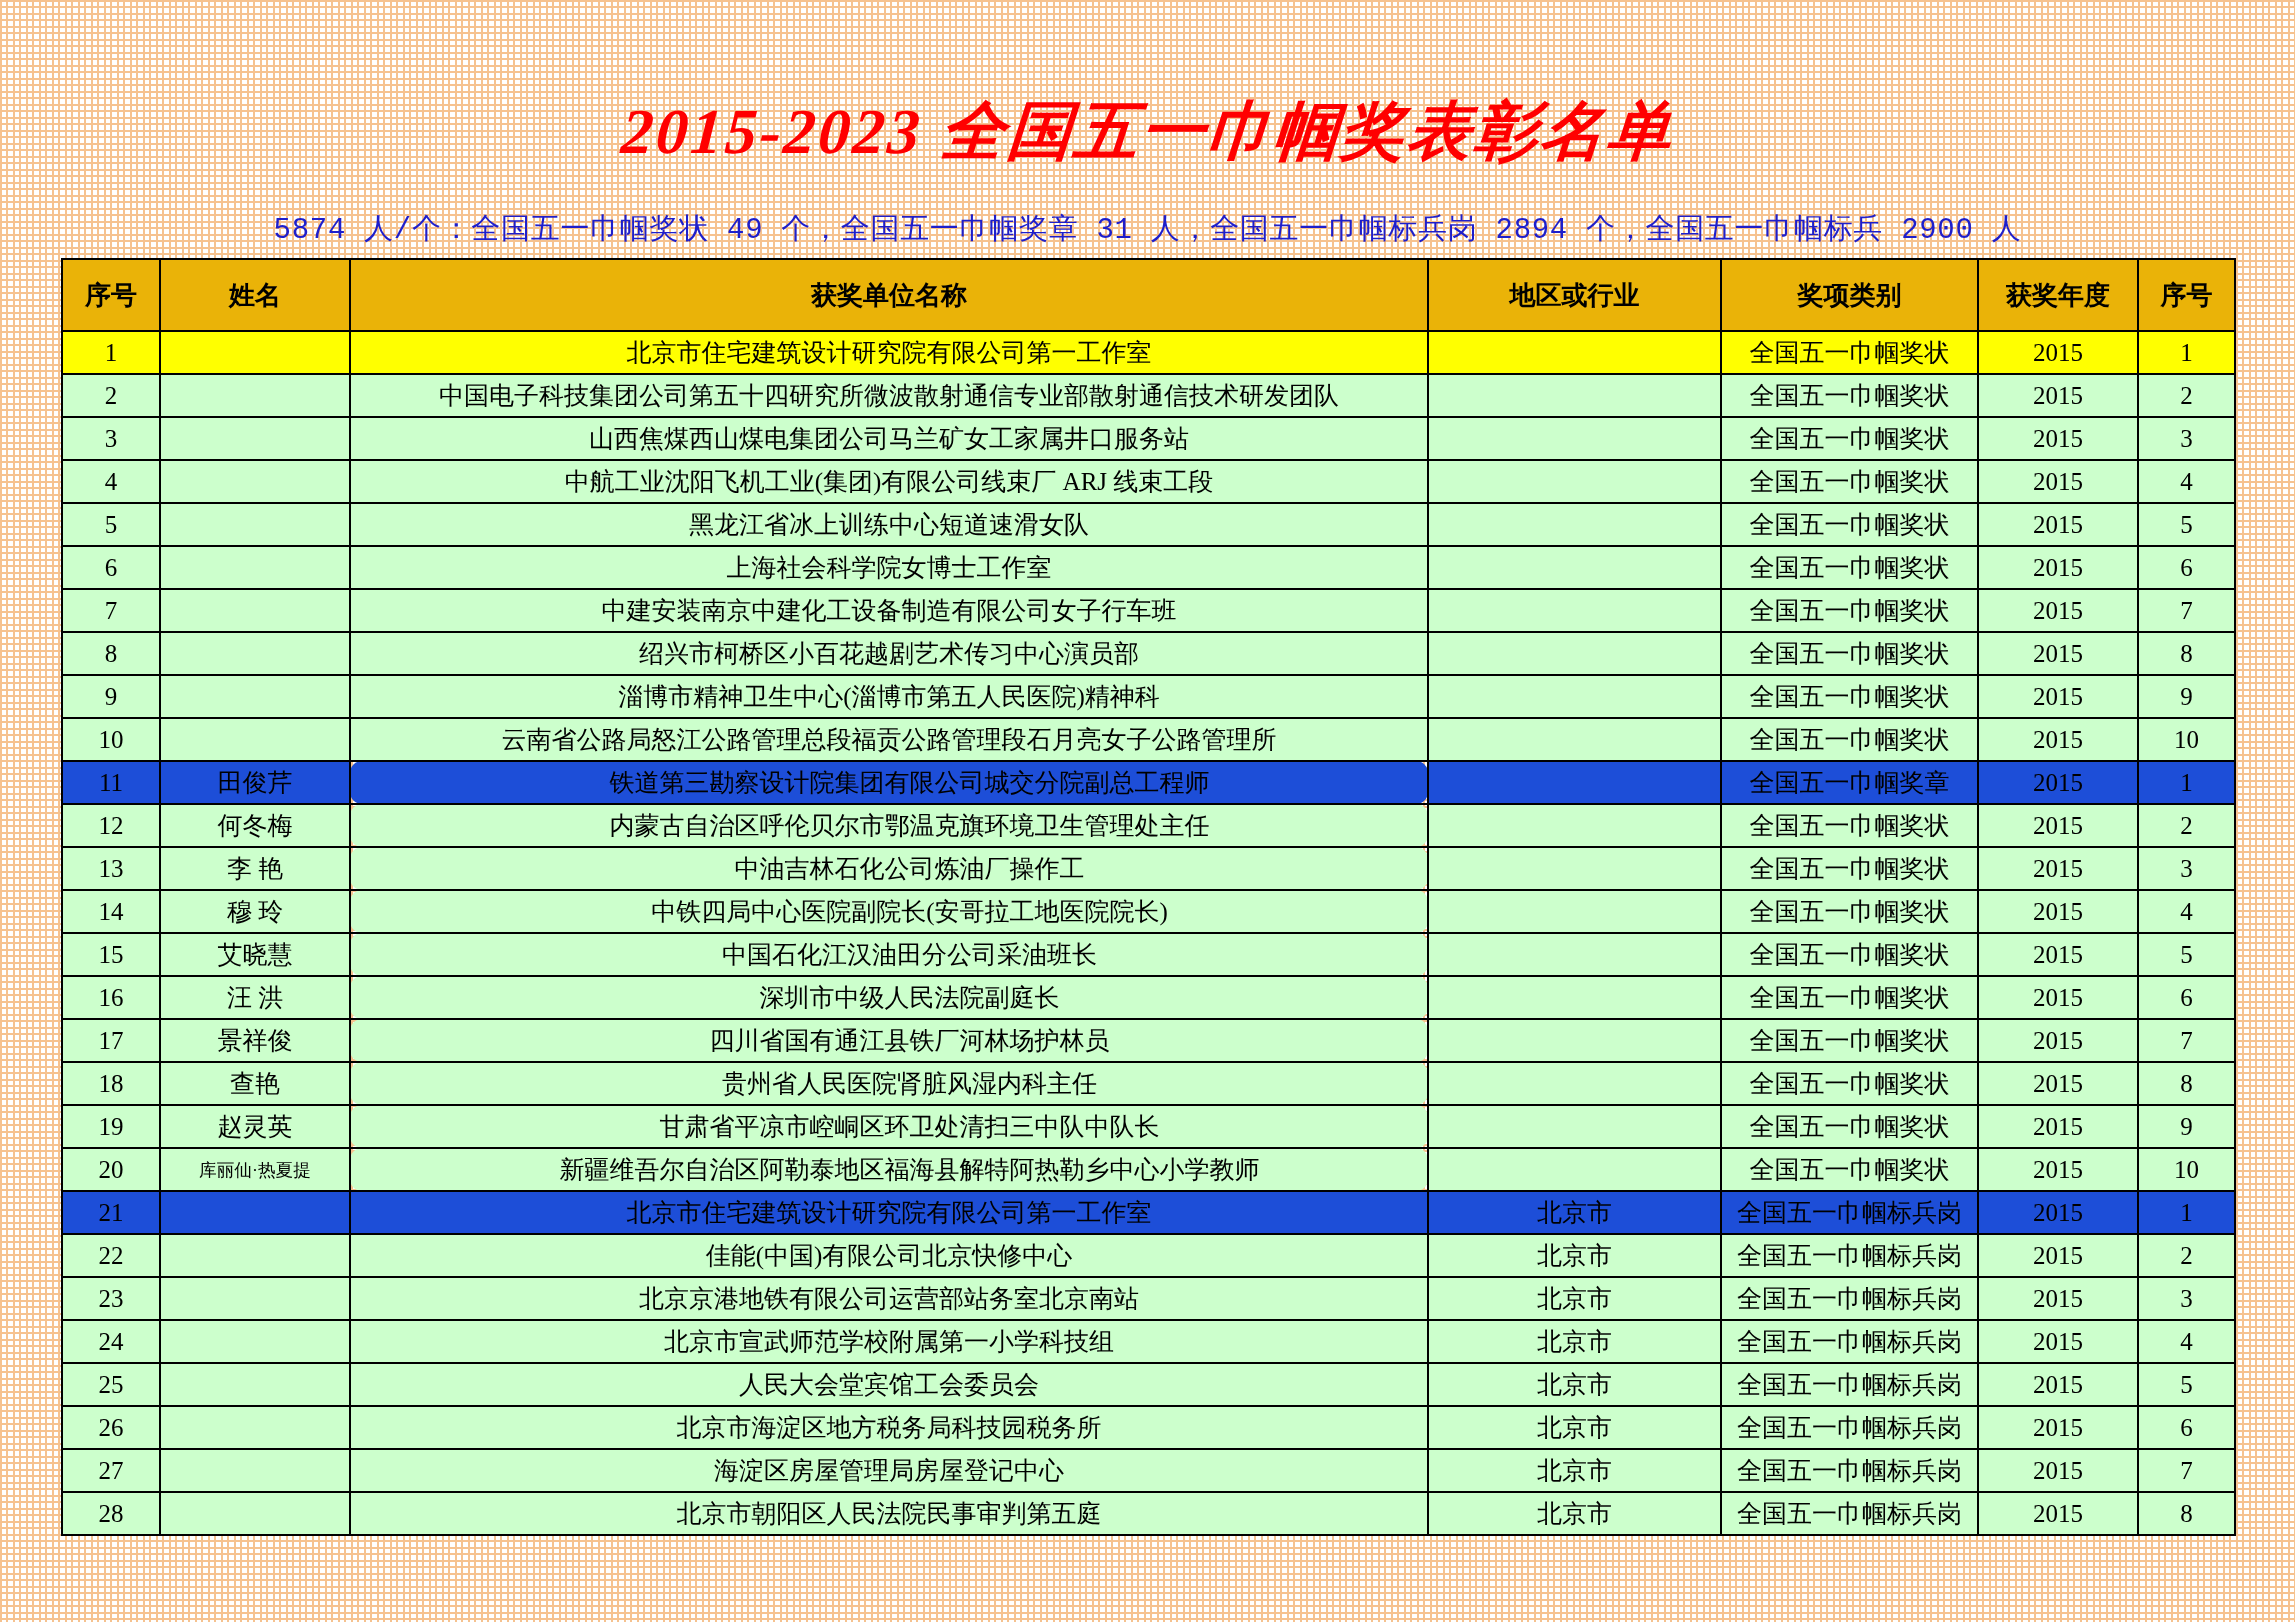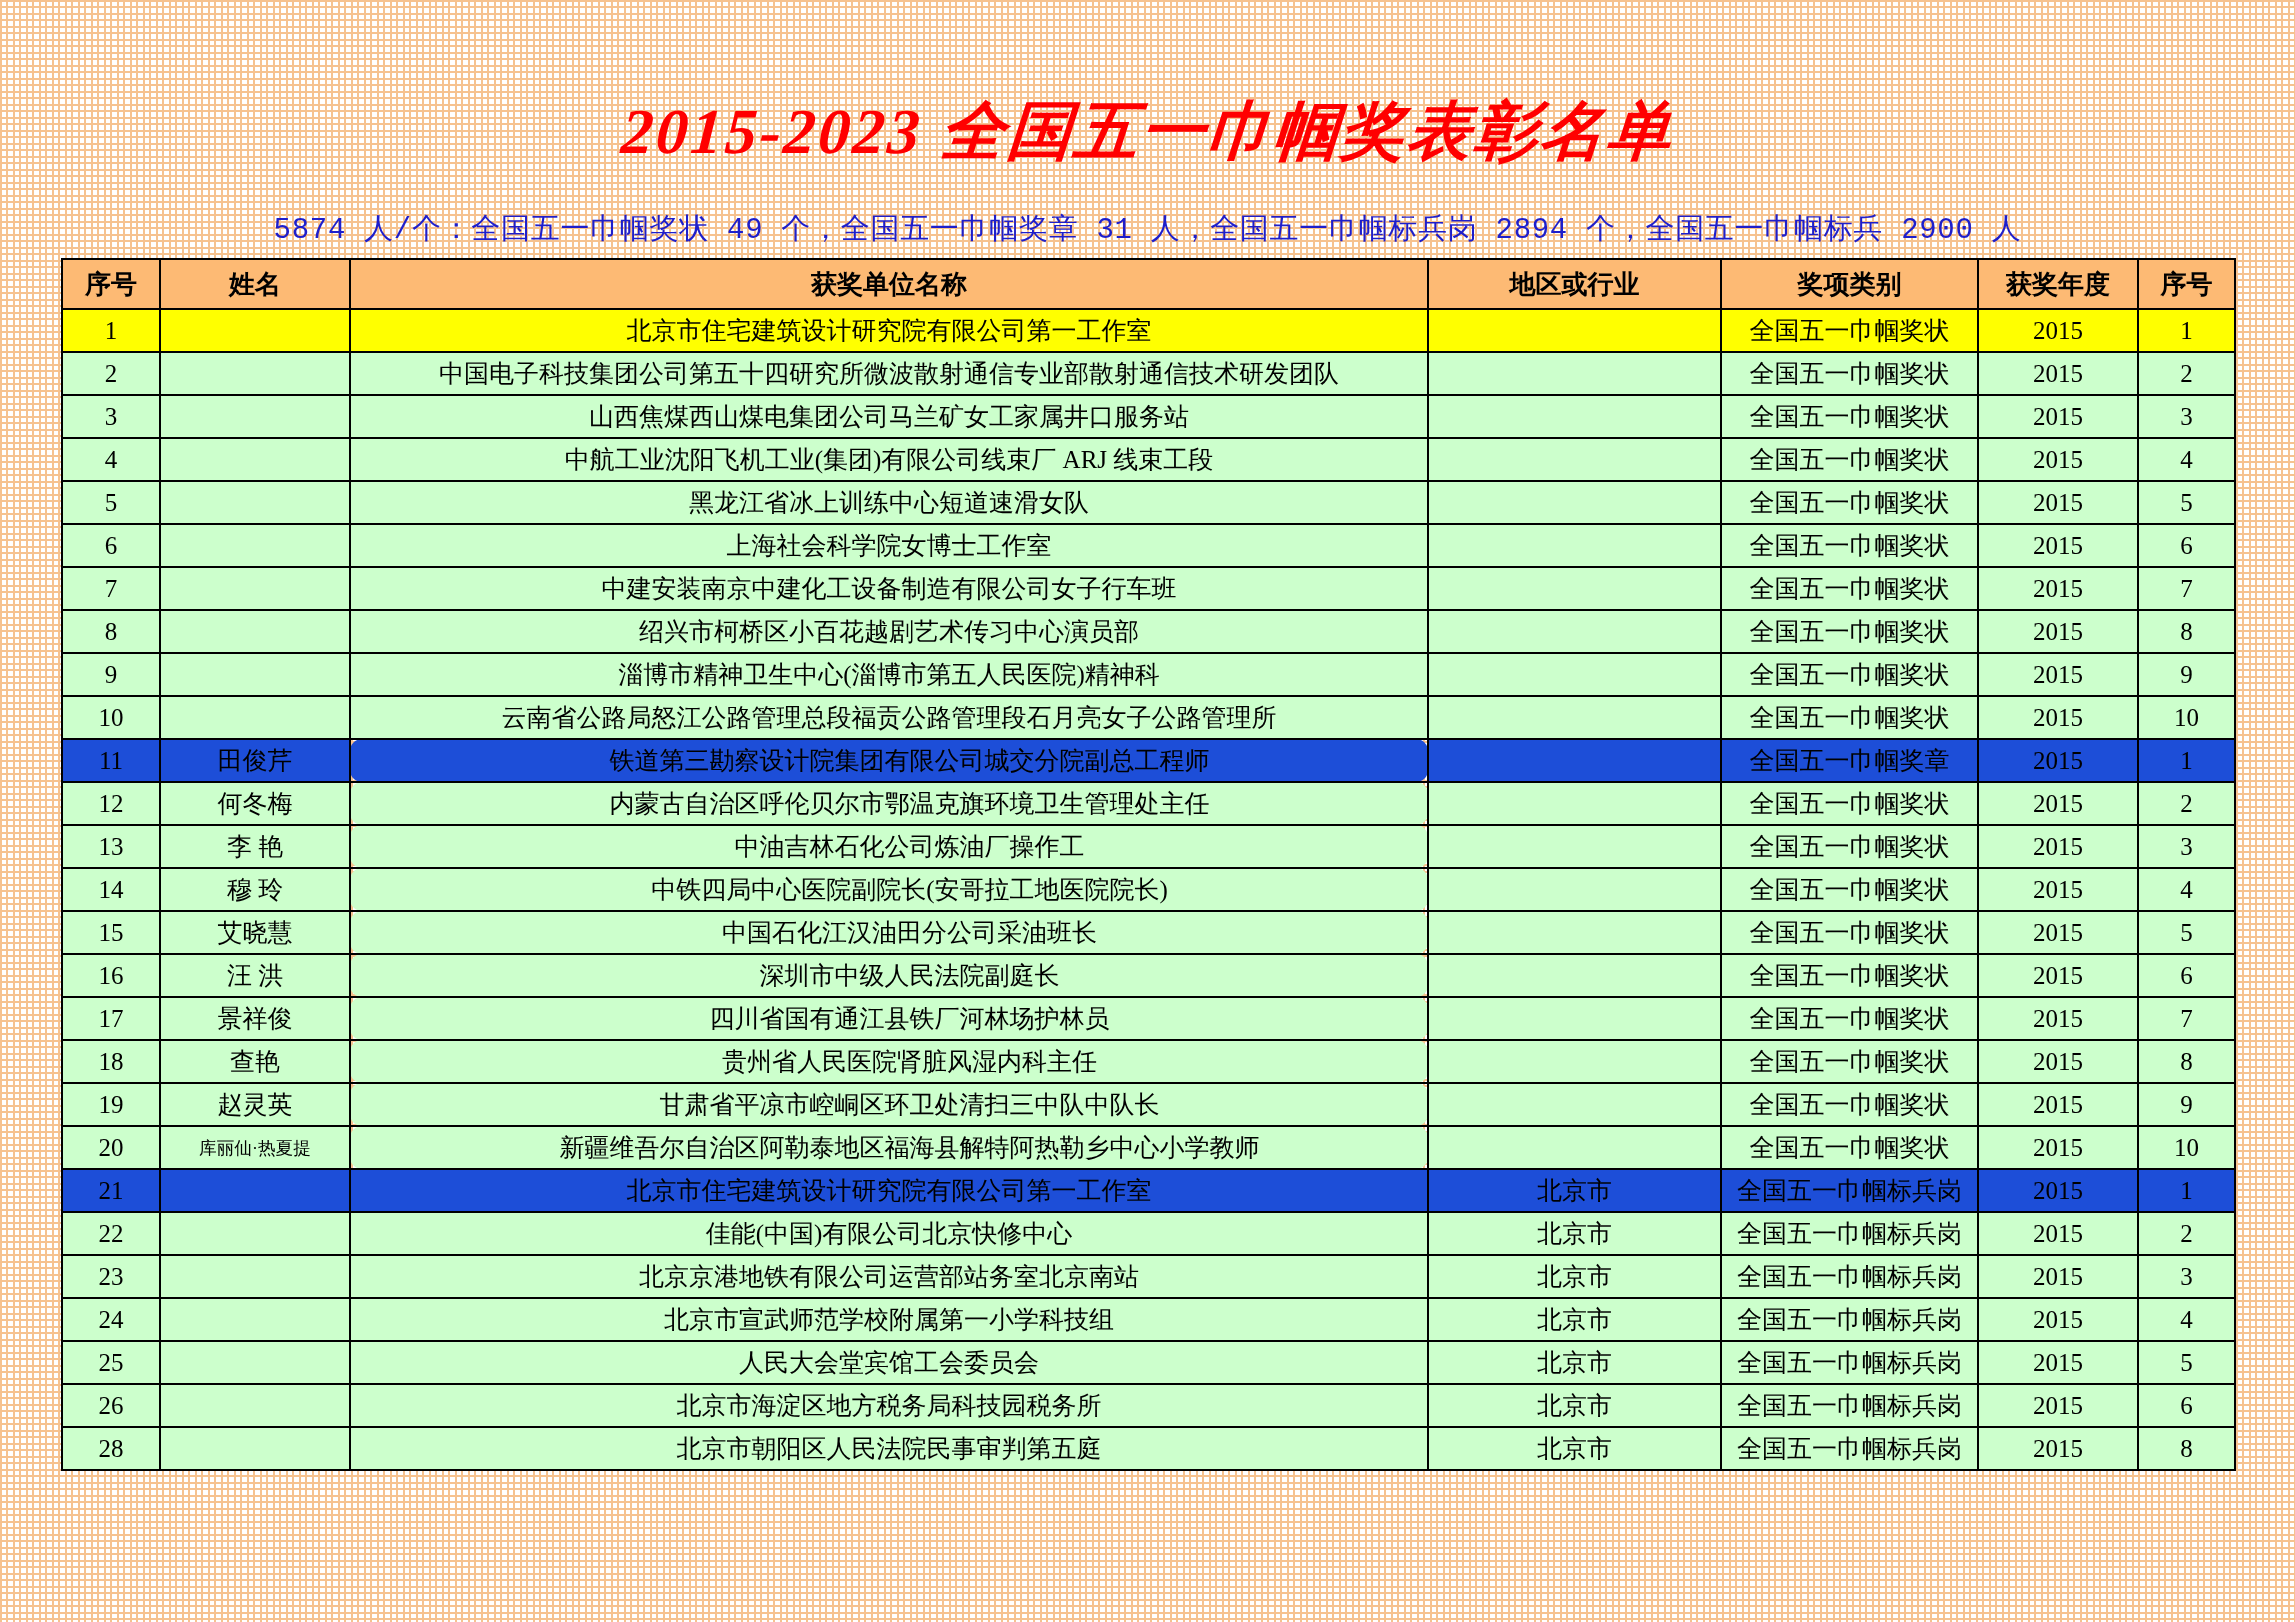--- a/index.html
+++ b/index.html
@@ -42,26 +42,26 @@
     border-collapse: collapse;
   }
   table.awards th, table.awards td {
     border: 2.6px solid #000000;
     vertical-align: middle;
     overflow: hidden;
     white-space: nowrap;
   }
   table.awards th {
     height: 38px;
-    background: #fdba74;
+    background: #eab308;
     font-family: "Liberation Sans", sans-serif;
     font-weight: bold;
     font-size: 26px;
     text-align: center;
-    padding: 5px;
+    padding: 16px;
   }
   table.awards td {
     height: 41px;
     font-size: 25px;
     text-align: center;
     padding: 0;
   }
   td.num  { font-size: 27.5px; }
   td.name { font-size: 23.6px; }
   td.name.small { font-size: 17.7px; }
@@ -330,20 +330,29 @@
       <tr class="bg-green">
         <td class="num">26</td>
         <td class="name"></td>
         <td class="unit">北京市海淀区地方税务局科技园税务所</td>
         <td class="region">北京市</td>
         <td class="award">全国五一巾帼标兵岗</td>
         <td class="num year">2015</td>
         <td class="num">6</td>
       </tr>
       <tr class="bg-green">
+        <td class="num">27</td>
+        <td class="name"></td>
+        <td class="unit">海淀区房屋管理局房屋登记中心</td>
+        <td class="region">北京市</td>
+        <td class="award">全国五一巾帼标兵岗</td>
+        <td class="num year">2015</td>
+        <td class="num">7</td>
+      </tr>
+      <tr class="bg-green">
         <td class="num">28</td>
         <td class="name"></td>
         <td class="unit">北京市朝阳区人民法院民事审判第五庭</td>
         <td class="region">北京市</td>
         <td class="award">全国五一巾帼标兵岗</td>
         <td class="num year">2015</td>
         <td class="num">8</td>
       </tr>
     </tbody>
 </table>

